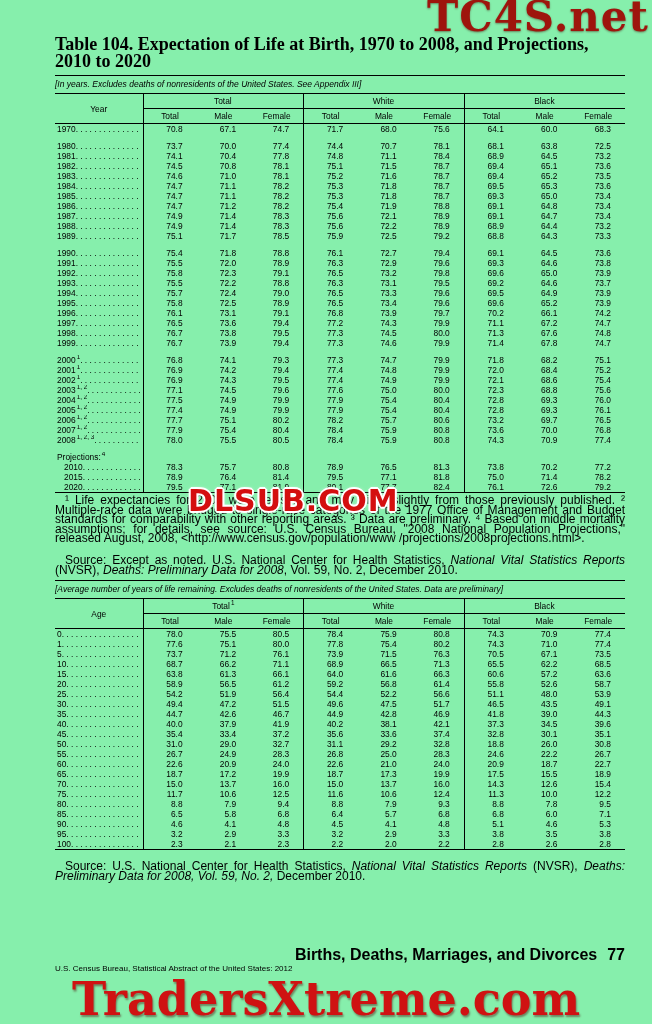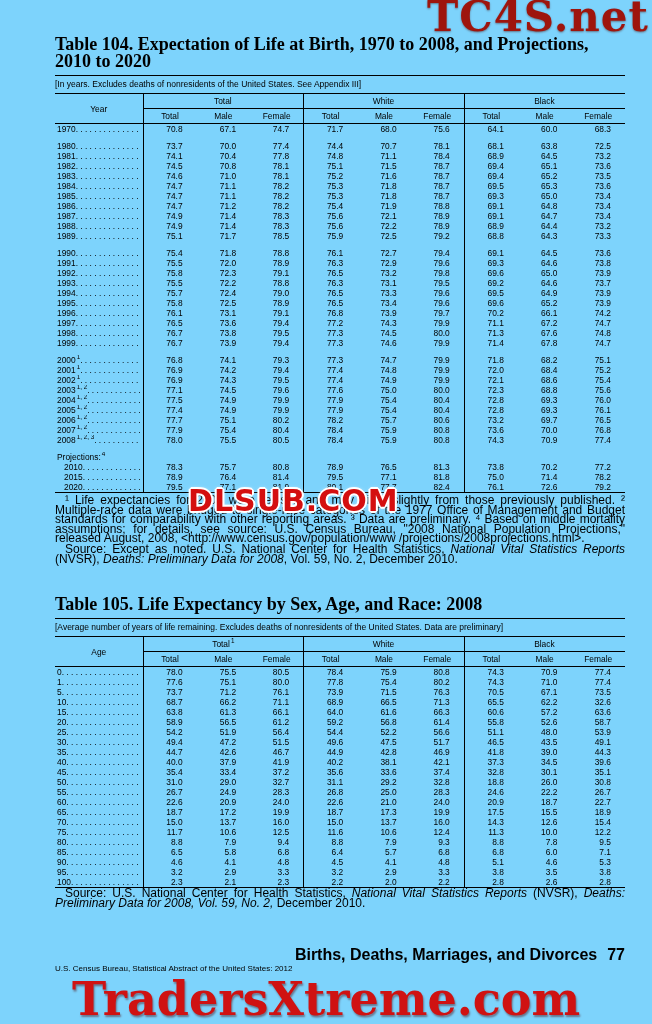--- a/index.html
+++ b/index.html
@@ -1,32 +1,32 @@
 <!DOCTYPE html>
 <html><head>
 <meta charset="utf-8">
 <style>
   html,body{margin:0;padding:0;width:652px;height:1024px;background:#fff;overflow:hidden;}
   body{font-family:"Liberation Sans", sans-serif;color:#000;position:relative;}
-  .page{position:absolute;inset:0;background:#7dd3fc;}
+  .page{position:absolute;inset:0;background:#86efac;}
   .content{position:absolute;left:55px;top:36px;width:570px;}
 
   .wm-top{position:absolute;top:-8px;right:3px;font-family:"DejaVu Serif", serif;font-weight:bold;
     font-size:42px;color:#9e150d;letter-spacing:1px;text-shadow:0 1px 2px rgba(70,10,5,.45);z-index:6;}
   .wm-mid{position:absolute;left:188px;top:483px;font-family:"DejaVu Sans", sans-serif;font-weight:bold;
     font-size:30px;color:#d40f0f;letter-spacing:1px;z-index:6;
     text-shadow:-2px 0 #fff,2px 0 #fff,0 -2px #fff,0 2px #fff,-1px -1px #fff,1px -1px #fff,-1px 1px #fff,1px 1px #fff,0 0 4px #fff;}
   .wm-bottom{position:absolute;left:50%;transform:translateX(-50%);top:972px;font-family:"DejaVu Serif", serif;
     font-weight:bold;font-size:46px;color:#cf1212;white-space:nowrap;z-index:6;
     text-shadow:1px 2px 2px rgba(80,0,0,.45);}
 
   .t-title{font-family:"Liberation Serif", serif;font-size:18px;font-weight:bold;line-height:17px;margin:0;}
   .t105{margin-top:32px;}
   .rule{border-top:1px solid #000;height:0;margin:5px 0 3px;}
-  .bracket-note{font-size:8.5px;margin:1px 0 4px;}
+  .bracket-note{font-size:8.5px;margin:1px 0 4px;font-style:italic;}
 
   table.stat{width:100%;border-collapse:collapse;table-layout:fixed;font-size:8.4px;
     border-top:1.4px solid #000;border-bottom:1.4px solid #000;}
   col.c-stub{width:88px;}
   .stat th{font-weight:normal;font-size:8.4px;padding:0;}
   .stat thead tr.grp th.g{border-bottom:1px solid #000;height:14px;text-align:center;}
   .stat thead th.stub-h{border-bottom:1px solid #000;text-align:center;vertical-align:middle;}
   .stat thead tr.sub th{border-bottom:1px solid #000;height:14px;text-align:center;}
   .gl{border-left:1px solid #000;}
   .stat td{padding:0;height:10px;line-height:10px;}
@@ -34,21 +34,21 @@
   .stat tr.spacer td{height:7px;}
   td.stub{overflow:hidden;}
   .sw{display:flex;align-items:flex-end;overflow:hidden;padding-left:2px;}
   .sw.ind{padding-left:9px;}
   .lbl{white-space:nowrap;}
   .lead{flex:1;overflow:hidden;white-space:nowrap;margin-right:3px;}
   .lead::before{content:". . . . . . . . . . . . . . . . . . . . . . . . . . . .";}
   sup,.ghs{font-size:6.3px;line-height:0;margin-left:1px;}
 
   .fn{font-size:12px;line-height:9.6px;margin:3px 0 0;text-align:justify;text-indent:10px;}
-  .src{margin-top:1px;}
+  .src{margin-top:12px;}
   .fnind{text-indent:40px;text-align:left;}
 
   .footer-right{position:absolute;right:27px;top:946px;font-weight:bold;font-size:16px;}
   .footer-right .pg{margin-left:10px;}
   .footer-left{position:absolute;left:55px;top:964px;font-size:8px;}
 </style>
 </head>
 <body>
 
 <div class="page">
@@ -718,21 +718,20 @@
             <td class="num gl">76.1</td>
             <td class="num">72.6</td>
             <td class="num">79.2</td>
           </tr>
         </tbody>
     </table>
 
     <p class="fn">¹ Life expectancies for 2000 were revised and may differ slightly from those previously published. ² Multiple-race data were bridged to single-race categories of the 1977 Office of Management and Budget standards for comparability with other reporting areas. ³ Data are preliminary. ⁴ Based on middle mortality assumptions; for details, see source: U.S. Census Bureau, "2008 National Population Projections," released August, 2008, &lt;http://www.census.gov/population/www /projections/2008projections.html&gt;.</p>
     <p class="fn src"><span>Source: Except as noted. U.S. National Center for Health Statistics, </span><i>National Vital Statistics Reports</i><span> (NVSR), </span><i>Deaths: Preliminary Data for 2008</i><span>, Vol. 59, No. 2, December 2010.</span></p>
 
-    <h2 class="t-title t105">Table 105. Life Expectancy by Sex, Age, and Race: 2008</h2>
     <div class="rule"></div>
     <div class="bracket-note">[Average number of years of life remaining. Excludes deaths of nonresidents of the United States. Data are preliminary]</div>
 
     <table class="stat">
       <colgroup>
           <col class="c-stub">
           <col>
           <col>
           <col>
           <col>
@@ -821,21 +820,21 @@
               </div>
             </td>
             <td class="num gl">68.7</td>
             <td class="num">66.2</td>
             <td class="num">71.1</td>
             <td class="num gl">68.9</td>
             <td class="num">66.5</td>
             <td class="num">71.3</td>
             <td class="num gl">65.5</td>
             <td class="num">62.2</td>
-            <td class="num">32.6</td>
+            <td class="num">68.5</td>
           </tr>
           <tr>
             <td class="stub">
               <div class="sw">
                 <span class="lbl">15</span>
                 <span class="lead"></span>
               </div>
             </td>
             <td class="num gl">63.8</td>
             <td class="num">61.3</td>

